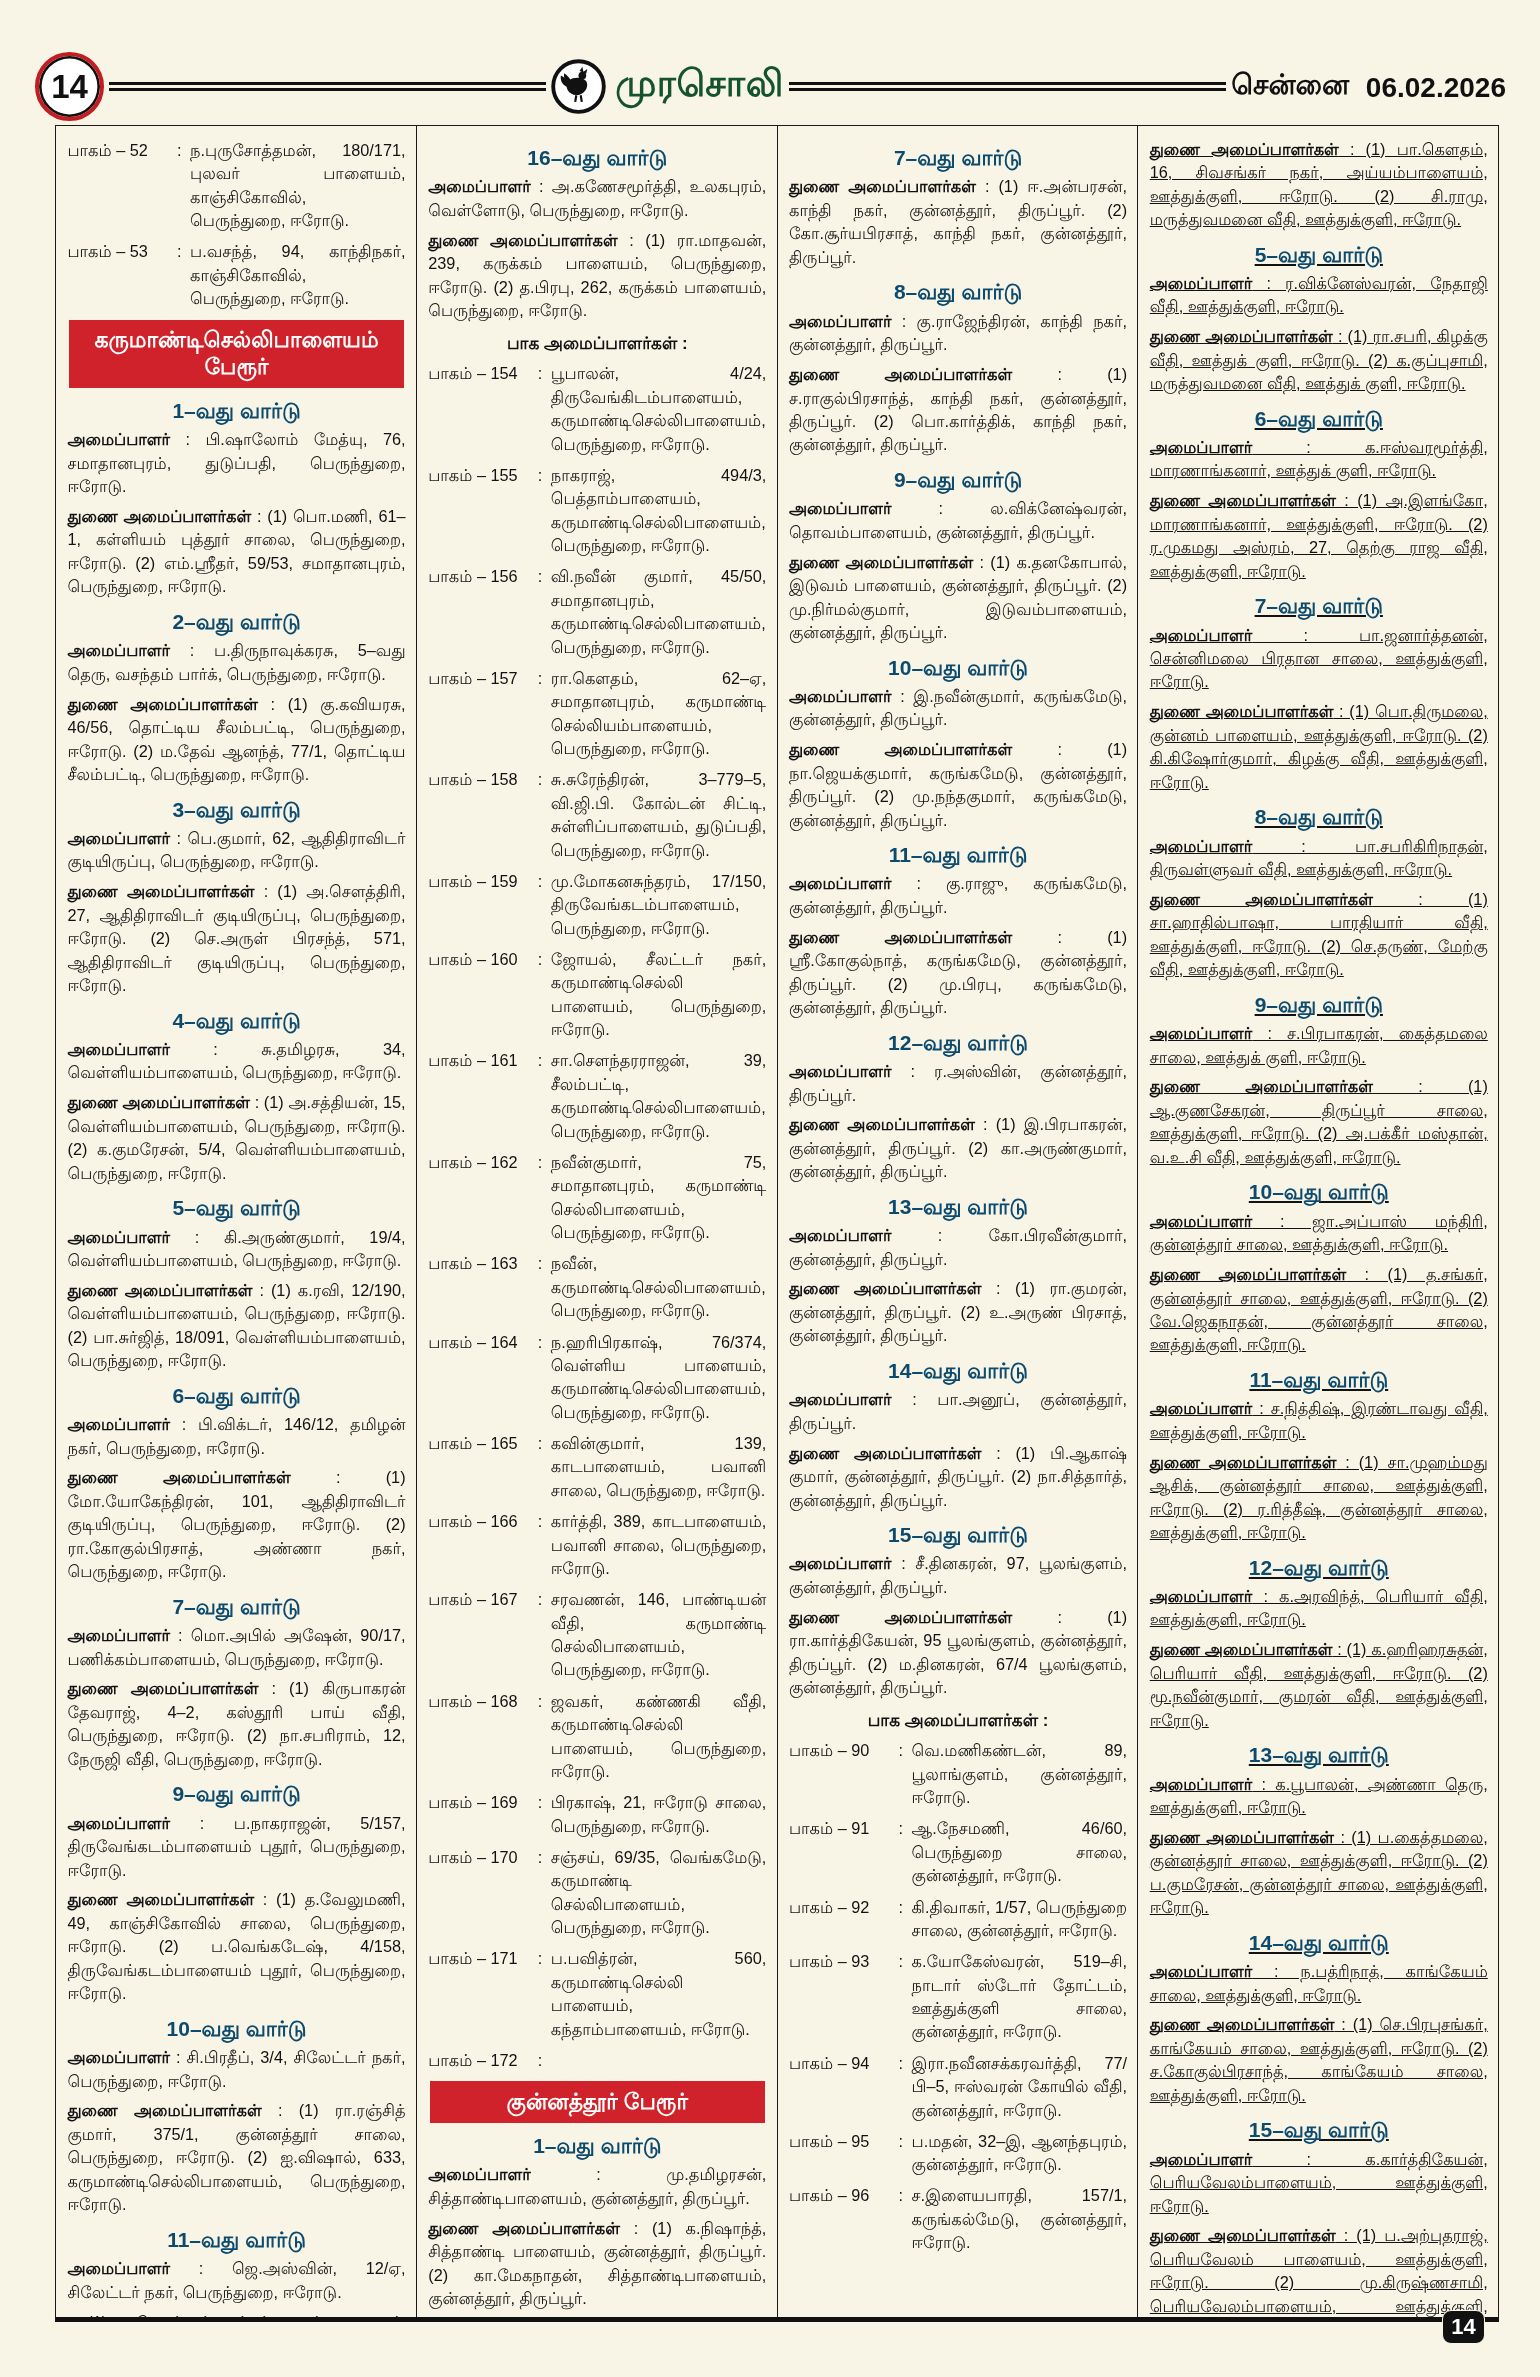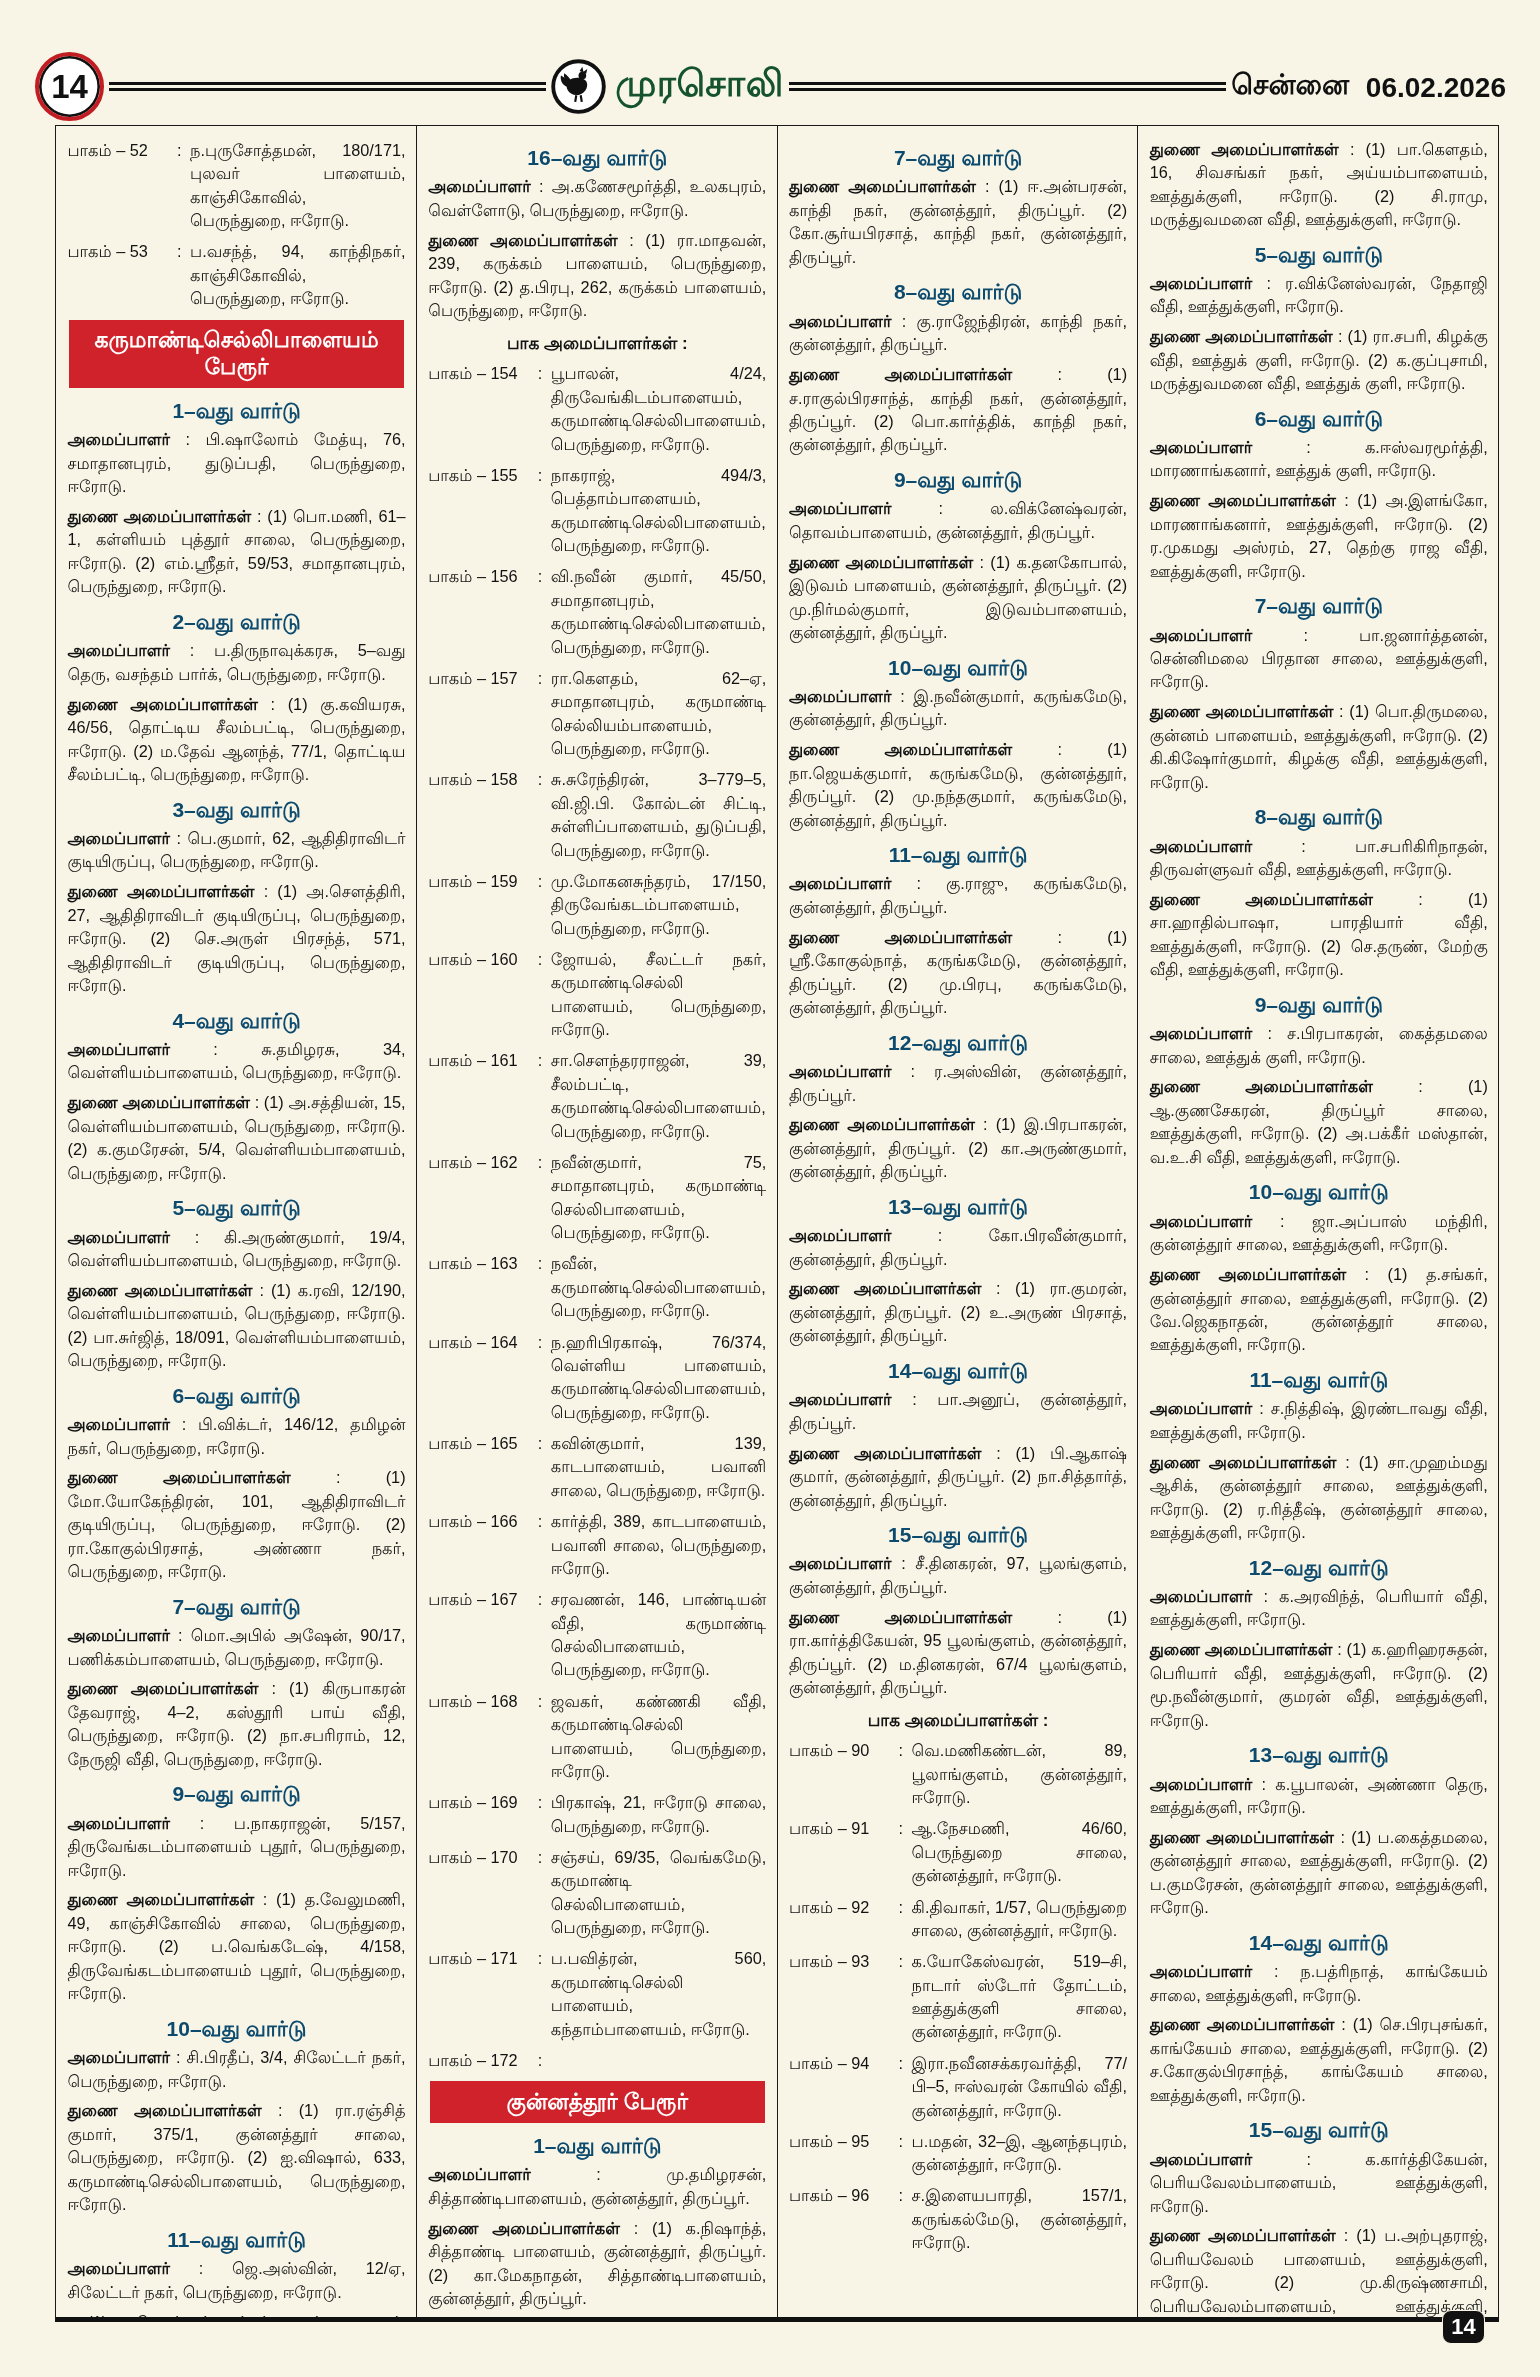--- a/index.html
+++ b/index.html
@@ -40,21 +40,21 @@
     border-bottom:5.1px solid #111;
     background:#f8f5e7;
     display:flex;flex-direction:row;
   }
   .column{
     flex:1 1 0;padding:9px 10.2px 12.8px 11.5px;
     border-right:1.3px solid #1a1a1a;
     font-size:16.3px;line-height:1.44;text-align:justify;
     overflow:hidden;
   }
-  .column:last-child{border-right:none;}
+  .column:last-child{border-right:none;text-decoration:underline;}
   .region-banner{
     background:#d0222a;color:#fff;font-weight:bold;text-align:center;
     font-size:22px;padding:7.7px 3.8px;margin:9px 1.3px 6.4px 1.3px;line-height:1.2;
   }
   .ward-header{
     color:#0c4a6e;font-weight:bold;text-align:center;
     font-size:21px;margin:10.2px 0 5.1px 0;line-height:1.2;
   }
   .center-title{
     font-weight:bold;text-align:center;font-size:17px;margin:9px 0 6.4px 0;

